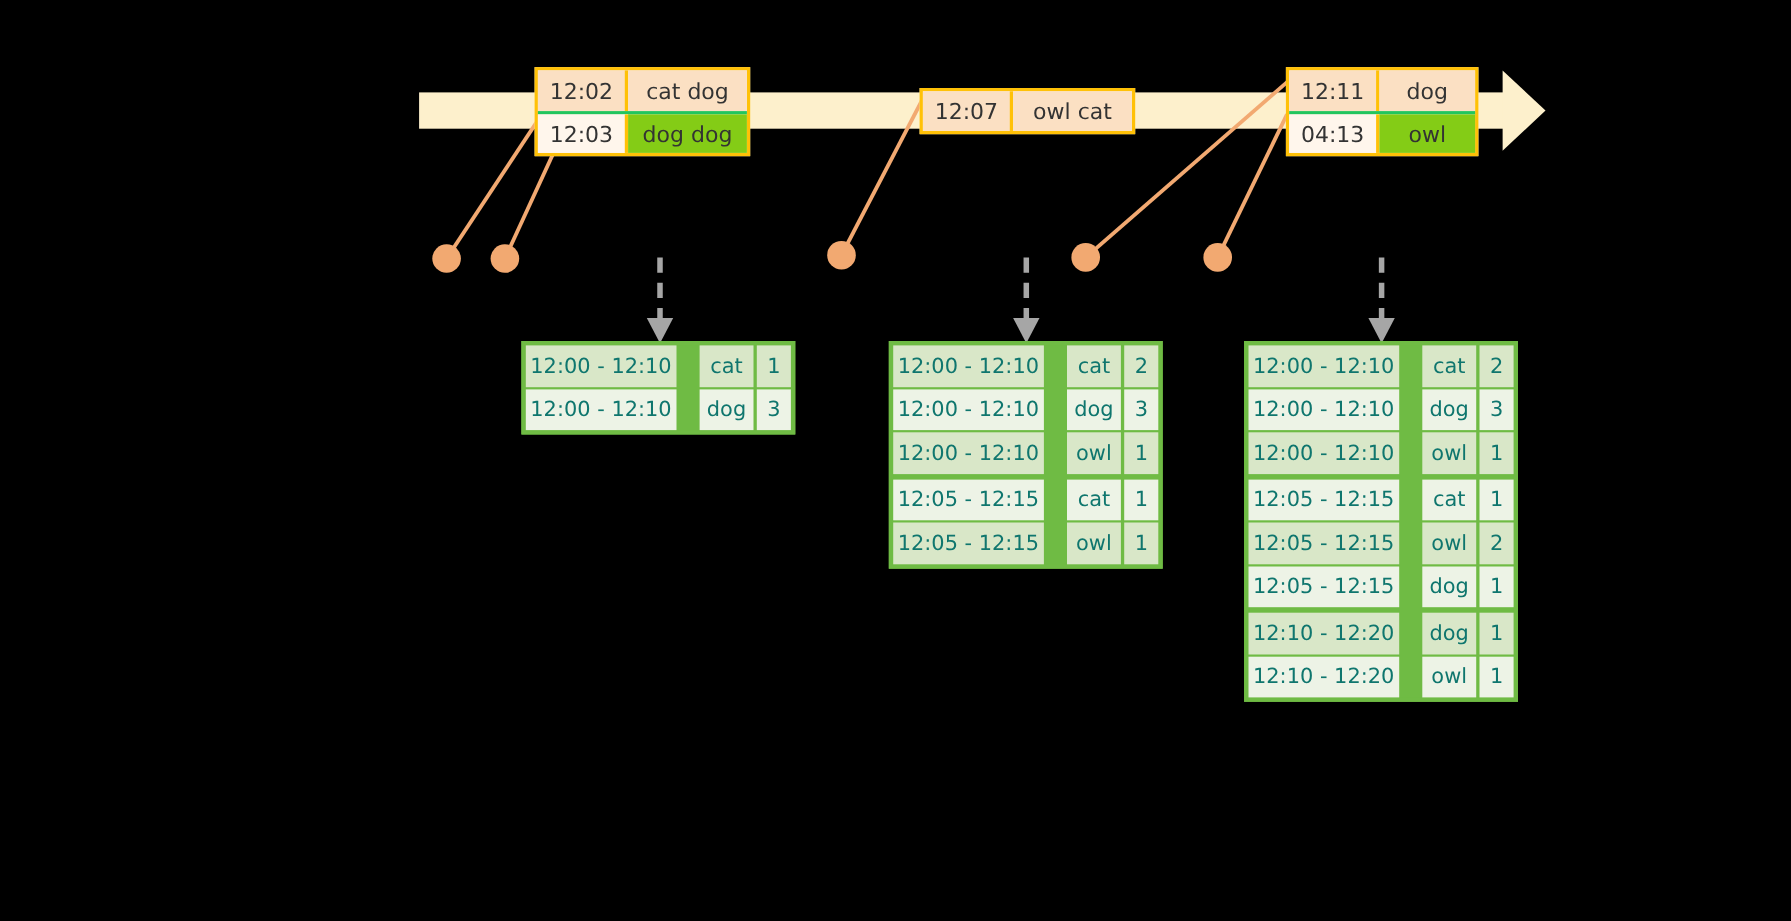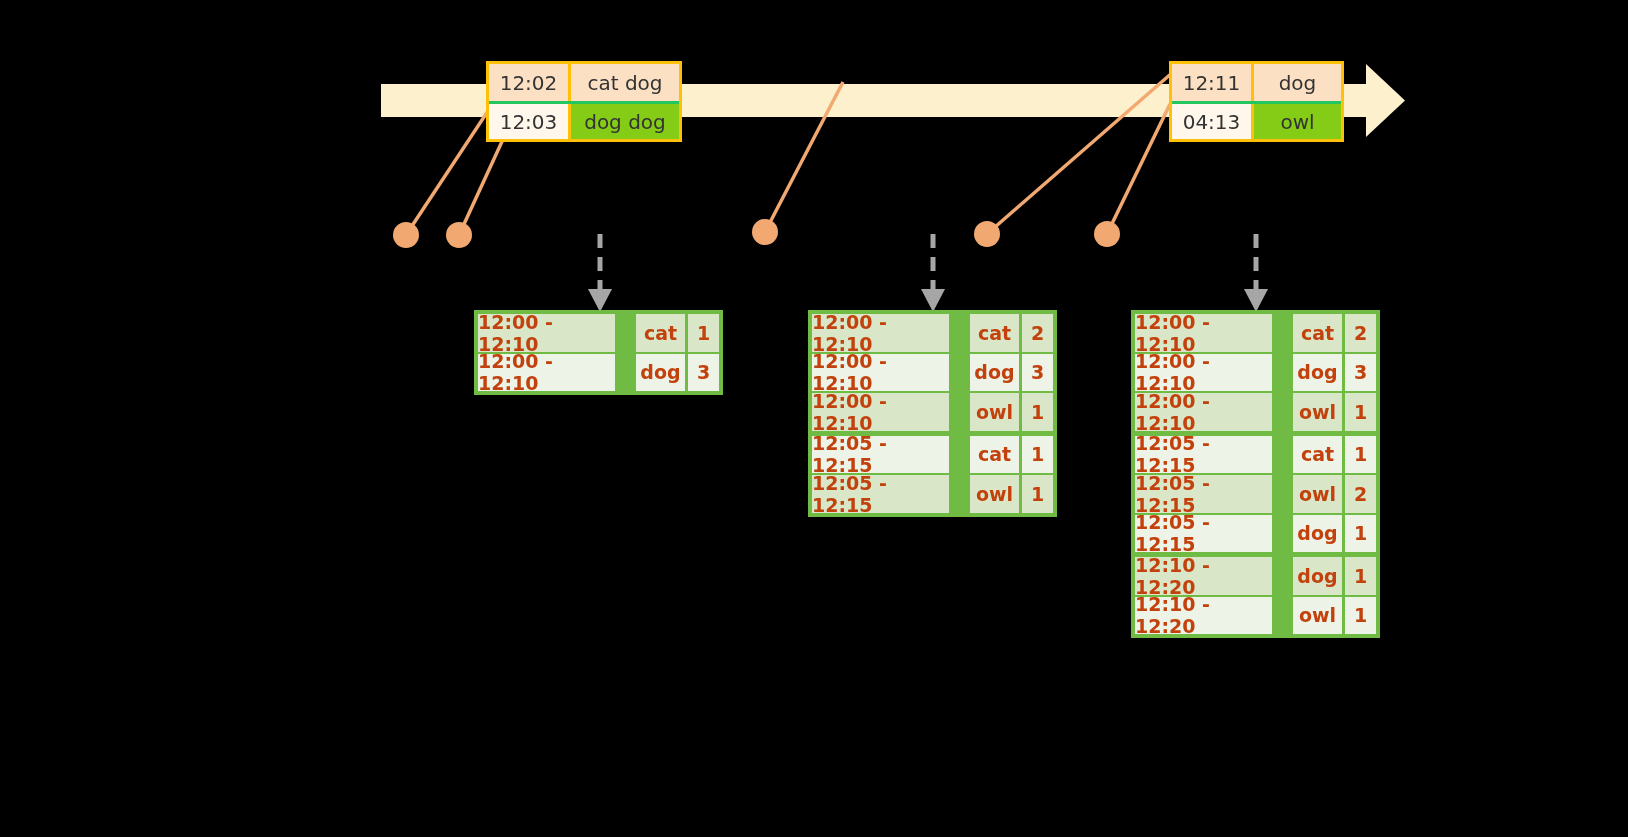--- a/index.html
+++ b/index.html
@@ -92,23 +92,22 @@
     box-sizing: border-box;
   }
   .res-row + .res-row { margin-top: 2px; }
   .res-row.grp-sep { margin-top: 5px; }
   .res-cell {
     box-sizing: border-box;
     display: flex;
     align-items: center;
     justify-content: center;
     font-size: 19px;
-    color: #c2410c;
+    color: #0f766e;
     background: #EDF3E6;
-    font-weight: bold;
   }
   .res-row.shade .res-cell { background: #D9E7C8; }
   .res-cell.c-win { width: 160px; }
   .res-cell.c-key { width: 58px; margin-left: 21px; }
   .res-cell.c-cnt { width: 36px; margin-left: 3px; }
 </style>
 </head>
 <body>
 
 <div id="stage">
@@ -151,20 +150,26 @@
     <div class="evt-row shade">
       <div class="evt-time">12:02</div>
       <div class="evt-val">cat dog</div>
     </div>
     <div class="evt-row">
       <div class="evt-time">12:03</div>
       <div class="evt-val">dog dog</div>
     </div>
   </div>
 
+  <div class="evt-box" style="left:836px; top:80px; width:196px; height:42px;">
+    <div class="evt-row shade">
+      <div class="evt-time">12:07</div>
+      <div class="evt-val">owl cat</div>
+    </div>
+  </div>
 
   <div class="evt-box" style="left:1169px; top:61px; width:175px; height:81px;">
     <div class="evt-row shade">
       <div class="evt-time">12:11</div>
       <div class="evt-val">dog</div>
     </div>
     <div class="evt-row">
       <div class="evt-time">04:13</div>
       <div class="evt-val">owl</div>
     </div>

